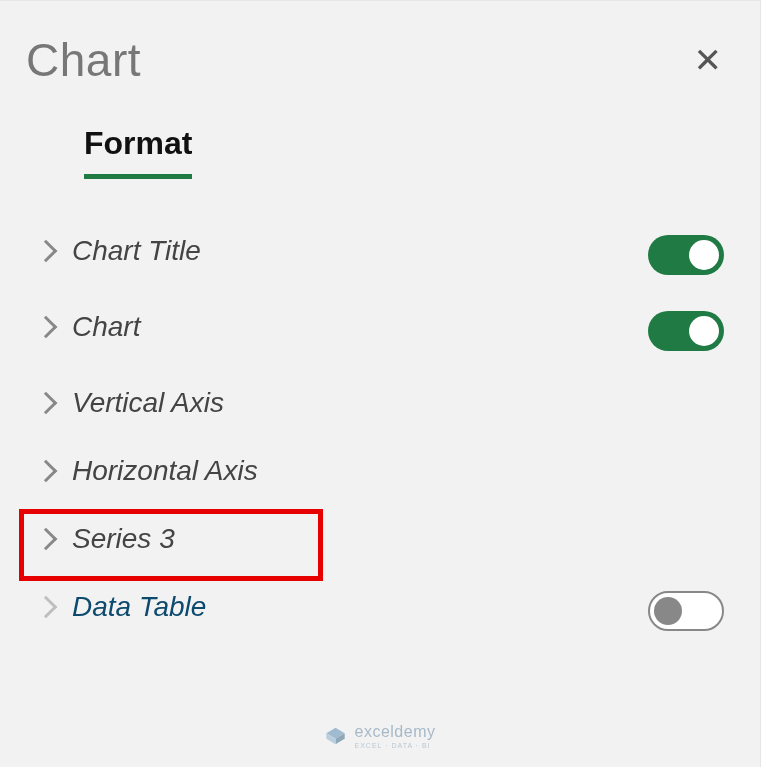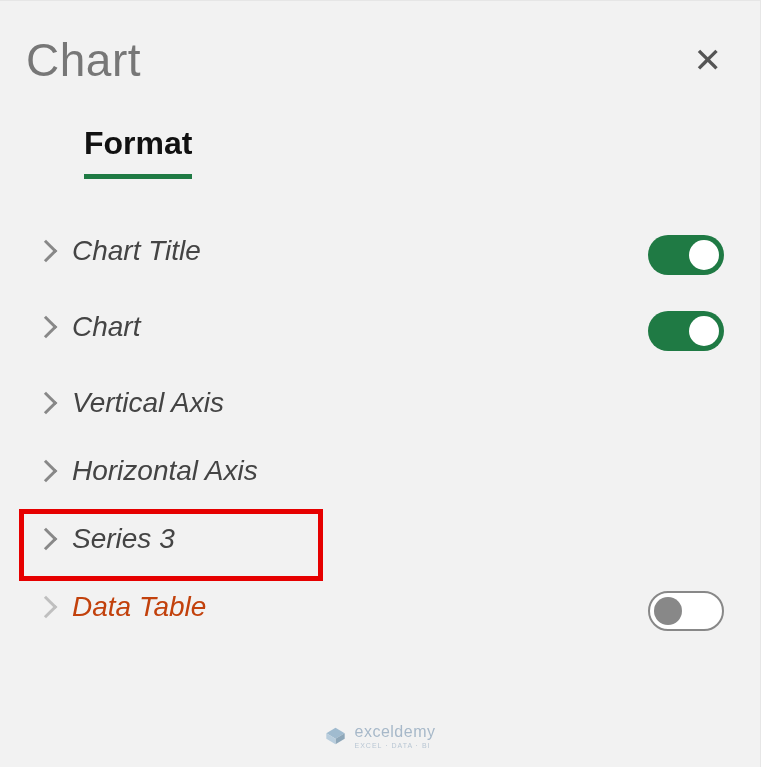--- a/index.html
+++ b/index.html
@@ -76,21 +76,21 @@
     }
     .chevron.disabled {
       border-color: #bfbfbf;
     }
     .option-label {
       font-size: 28px;
       color: #444;
       font-weight: 400;
     }
     .option-label.disabled {
-      color: #c2410c;
+      color: #0c4a6e;
     }
     .toggle {
       width: 76px;
       height: 40px;
       border-radius: 20px;
       position: relative;
       cursor: pointer;
     }
     .toggle.on {
       background: #1f7a44;

